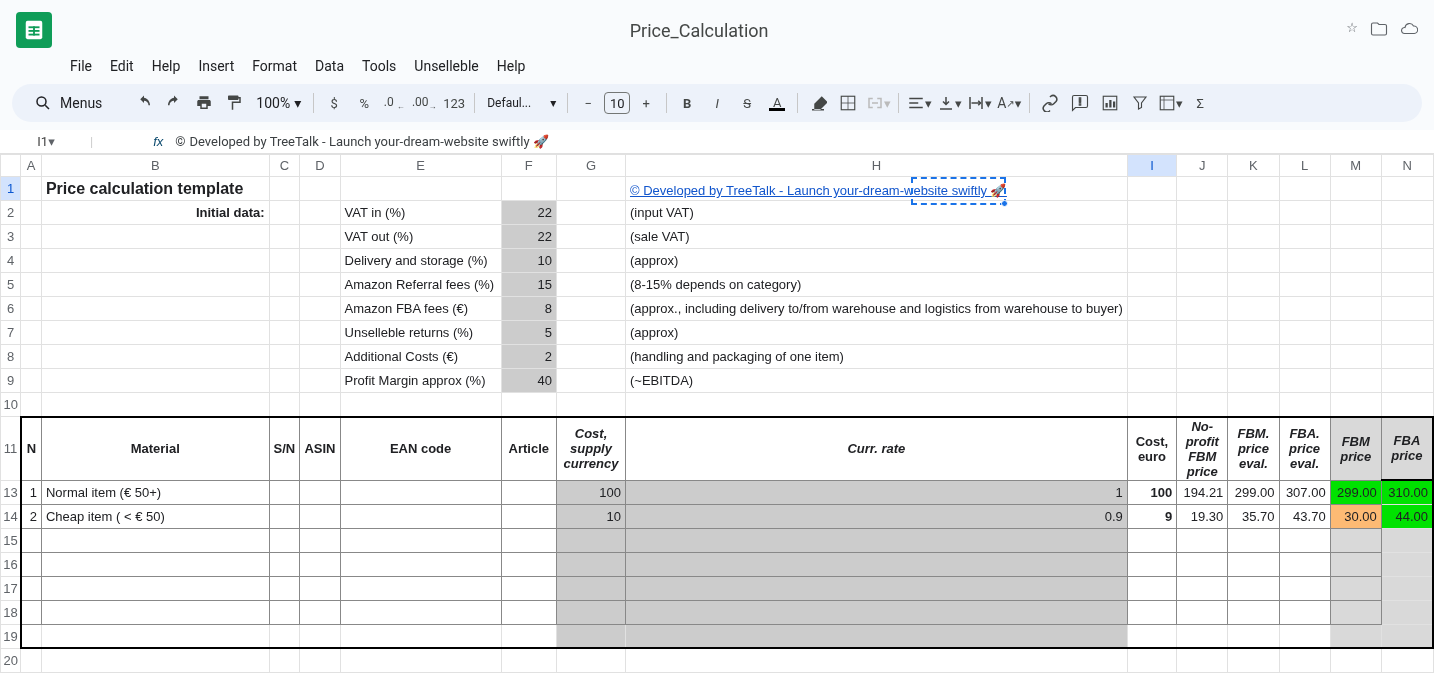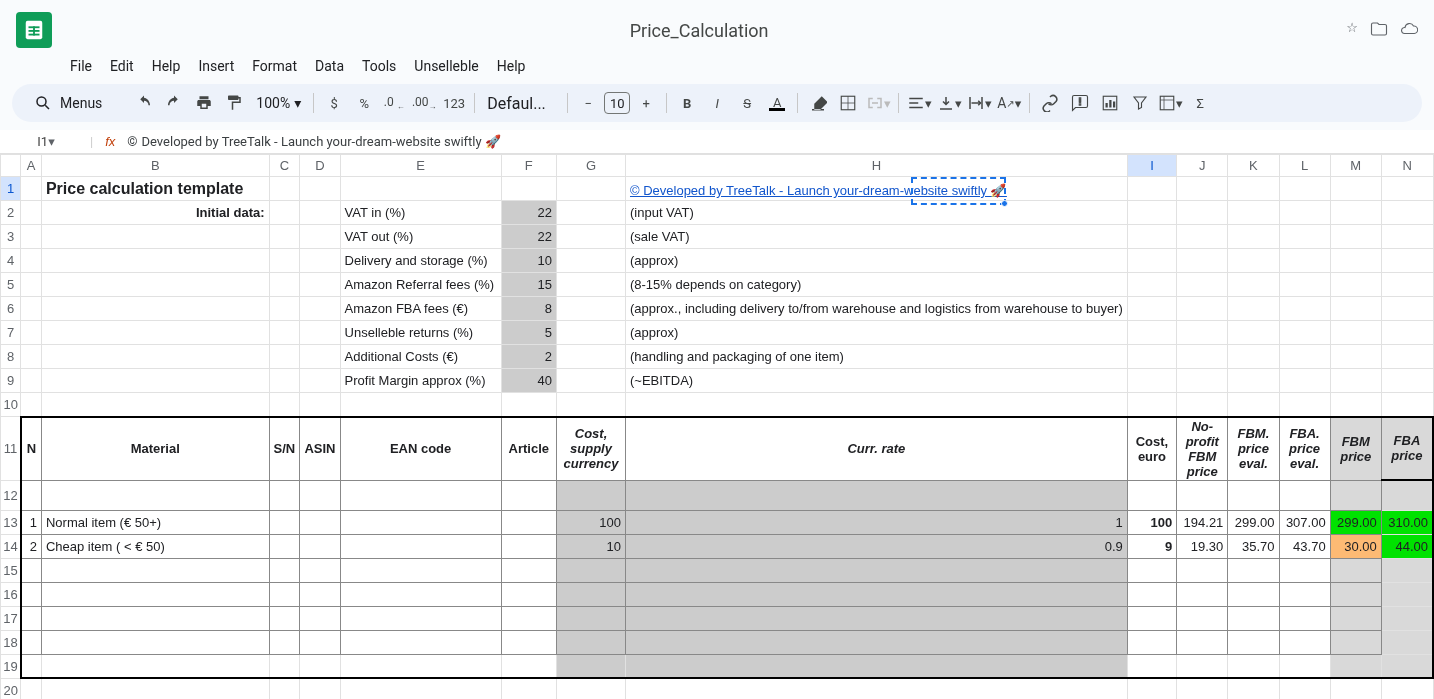--- a/index.html
+++ b/index.html
@@ -14,28 +14,28 @@
   .title-icons span { cursor: pointer; }
   
   .menu-bar { display: flex; gap: 2px; padding: 2px 0 6px 46px; }
   .menu-item { padding: 4px 8px; font-size: 14px; color: #202124; cursor: pointer; border-radius: 4px; }
   
   .toolbar { display: flex; align-items: center; gap: 2px; padding: 4px 8px; margin: 0 12px 8px 12px; background: #edf2fa; border-radius: 24px; }
   .tb-btn { min-width: 28px; height: 28px; display: flex; align-items: center; justify-content: center; cursor: pointer; border-radius: 4px; color: #444746; }
   .tb-sep { width: 1px; height: 20px; background: #c7c7c7; margin: 0 4px; }
   .menus-pill { display: flex; align-items: center; gap: 8px; padding: 6px 14px; font-size: 14px; border-radius: 18px; }
   .zoom { font-size: 14px; padding: 0 6px; display: flex; align-items: flex-start; gap: 4px; }
-  .font-sel { font-size: 16px; padding: 0 6px; width: 80px; overflow: hidden; text-overflow: ellipsis; white-space: nowrap; display: flex; align-items: flex-end; gap: 8px; }
+  .font-sel { font-size: 12px; padding: 0 6px; width: 80px; overflow: hidden; text-overflow: ellipsis; white-space: nowrap; display: flex; align-items: flex-end; gap: 8px; }
   .font-size-box { width: 26px; height: 22px; border: 1px solid #747775; border-radius: 4px; display: flex; align-items: center; justify-content: center; font-size: 13px; }
   .color-underline { width: 16px; height: 3px; margin-top: -2px; }
   
   .fx-bar { display: flex; align-items: center; padding: 4px 8px; border-bottom: 1px solid #e0e0e0; background: #fff; gap: 12px; }
   .name-box { font-size: 13px; color: #444; width: 70px; padding-left: 6px; display: flex; align-items: center; justify-content: center; }
   .fx-sep { color: #ccc; }
-  .fx-label { font-style: italic; color: #c2410c; font-family: Arial; }
+  .fx-label { font-style: italic; color: #0c4a6e; font-family: Arial; margin-left: 48px; }
   .fx-content { font-size: 13px; color: #3c4043; display: flex; align-items: center; gap: 4px; }
   
   .grid-wrap { position: relative; background: #fff; overflow: auto; height: 560px; }
   table.grid { border-collapse: collapse; table-layout: fixed; }
   .grid th, .grid td { border: 1px solid #e1e1e1; font-size: 13px; color: #202124; font-family: Arial, sans-serif; }
   .grid th { background: #fff; font-weight: normal; color: #5f6368; text-align: center; height: 22px; position: sticky; }
   .grid th.col-head { top: 0; }
   .grid th.row-head { left: 0; background: #fff; }
   .grid th.col-head.sel { background: #d3e3fd; color: #0b57d0; }
   .grid th.row-head.sel-row { background: #d3e3fd; color: #0b57d0; }
@@ -471,37 +471,20 @@
         <td class="bold center tb-top tb-bot mid-b">Article</td>
         <td class="bold italic center tb-top tb-bot mid-b" style="white-space:normal">Cost, supply currency</td>
         <td class="bold italic center tb-top tb-bot mid-b" style="white-space:normal">Curr. rate</td>
         <td class="bold center tb-top tb-bot mid-b" style="white-space:normal">Cost, euro</td>
         <td class="bold italic center tb-top tb-bot mid-b" style="white-space:normal">No-profit FBM price</td>
         <td class="bold italic center tb-top tb-bot mid-b" style="white-space:normal">FBM. price eval.</td>
         <td class="bold italic center tb-top tb-bot mid-b" style="white-space:normal">FBA. price eval.</td>
         <td class="bold italic center gray-lt tb-top tb-bot mid-b" style="white-space:normal">FBM price</td>
         <td class="bold italic center gray-lt tb-top tb-bot tb-right" style="white-space:normal">FBA price</td>
       </tr>
-      <tr style="height:30px">
-          <th class="row-head">12</th>
-          <td class="tb-left mid-b"></td>
-          <td class="mid-b"></td>
-          <td class="mid-b"></td>
-          <td class="mid-b"></td>
-          <td class="mid-b"></td>
-          <td class="mid-b"></td>
-          <td class="gray-fill mid-b"></td>
-          <td class="gray-fill mid-b"></td>
-          <td class="mid-b"></td>
-          <td class="mid-b"></td>
-          <td class="mid-b"></td>
-          <td class="mid-b"></td>
-          <td class="gray-lt mid-b"></td>
-          <td class="gray-lt tb-right"></td>
-        </tr>
       <tr>
         <th class="row-head">13</th>
         <td class="right tb-left mid-b">1</td>
         <td class="mid-b">Normal item (€ 50+)</td>
         <td class="mid-b"></td>
           <td class="mid-b"></td>
           <td class="mid-b"></td>
           <td class="mid-b"></td>
         <td class="gray-fill right mid-b">100</td>
         <td class="gray-fill right mid-b">1</td>

